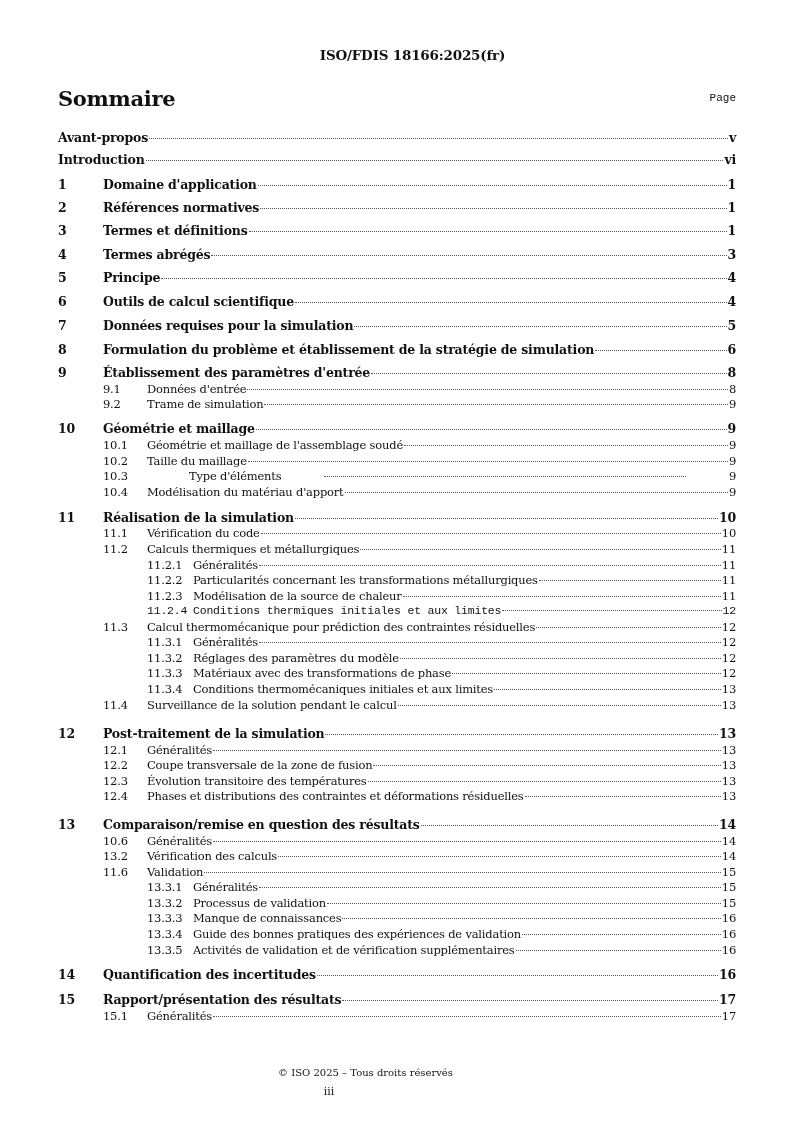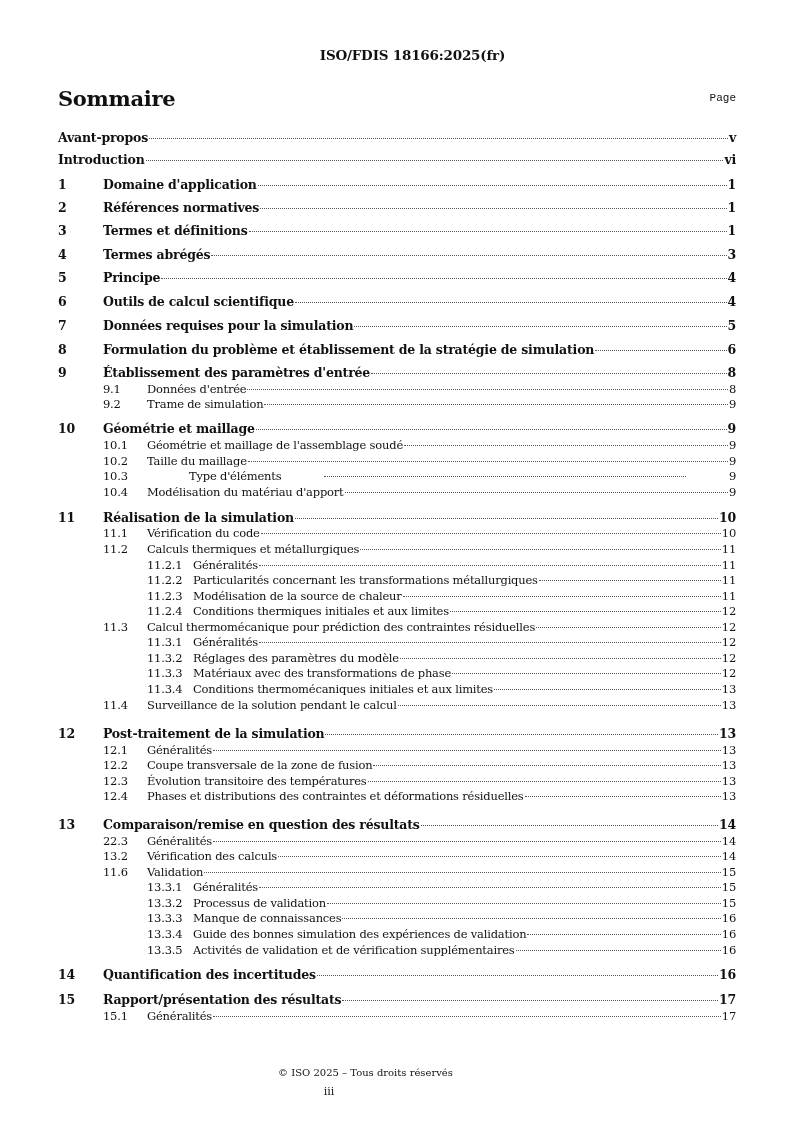--- a/index.html
+++ b/index.html
@@ -168,21 +168,21 @@
       <span class="txt">Particularités concernant les transformations métallurgiques</span>
       <span class="dots"></span>
       <span class="pg">11</span>
     </div>
     <div class="row l3" style="top: 588px;">
       <span class="num">11.2.3</span>
       <span class="txt">Modélisation de la source de chaleur</span>
       <span class="dots"></span>
       <span class="pg">11</span>
     </div>
-    <div class="row l3" style="top: 603px;">
+    <div class="row l3" style="top: 603px; font-family: Liberation Mono, monospace;">
       <span class="num">11.2.4</span>
       <span class="txt">Conditions thermiques initiales et aux limites</span>
       <span class="dots"></span>
       <span class="pg">12</span>
     </div>
     <div class="row l2" style="top: 619px;">
       <span class="num">11.3</span>
       <span class="txt">Calcul thermomécanique pour prédiction des contraintes résiduelles</span>
       <span class="dots"></span>
       <span class="pg">12</span>
@@ -247,21 +247,21 @@
       <span class="dots"></span>
       <span class="pg">13</span>
     </div>
     <div class="row l1" style="top: 817px;">
       <span class="num">13</span>
       <span class="txt">Comparaison/remise en question des résultats</span>
       <span class="dots"></span>
       <span class="pg">14</span>
     </div>
     <div class="row l2" style="top: 833px;">
-      <span class="num">22.3</span>
+      <span class="num">10.6</span>
       <span class="txt">Généralités</span>
       <span class="dots"></span>
       <span class="pg">14</span>
     </div>
     <div class="row l2" style="top: 848px;">
       <span class="num">13.2</span>
       <span class="txt">Vérification des calculs</span>
       <span class="dots"></span>
       <span class="pg">14</span>
     </div>
@@ -284,21 +284,21 @@
       <span class="pg">15</span>
     </div>
     <div class="row l3" style="top: 910px;">
       <span class="num">13.3.3</span>
       <span class="txt">Manque de connaissances</span>
       <span class="dots"></span>
       <span class="pg">16</span>
     </div>
     <div class="row l3" style="top: 926px;">
       <span class="num">13.3.4</span>
-      <span class="txt">Guide des bonnes simulation des expériences de validation</span>
+      <span class="txt">Guide des bonnes pratiques des expériences de validation</span>
       <span class="dots"></span>
       <span class="pg">16</span>
     </div>
     <div class="row l3" style="top: 942px;">
       <span class="num">13.3.5</span>
       <span class="txt">Activités de validation et de vérification supplémentaires</span>
       <span class="dots"></span>
       <span class="pg">16</span>
     </div>
     <div class="row l1" style="top: 967px;">

